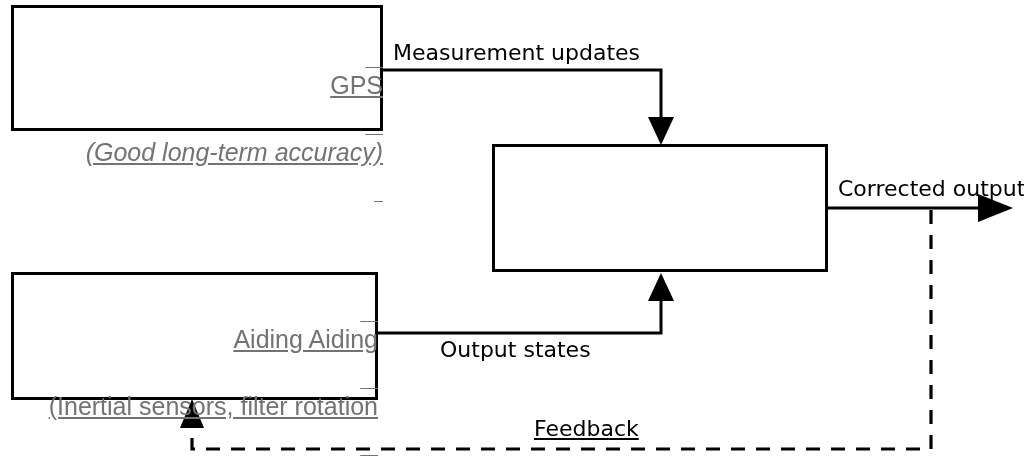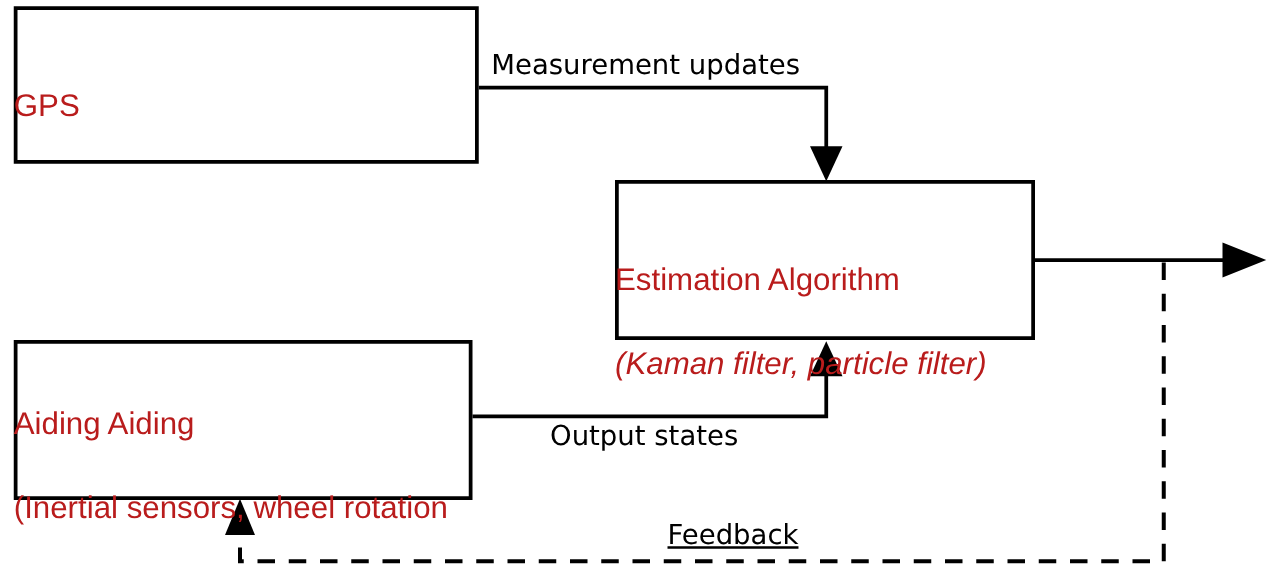--- a/index.html
+++ b/index.html
@@ -37,26 +37,27 @@
     stroke: #000000;
     stroke-width: 3.2;
     stroke-dasharray: 14 11;
   }
   .arrowhead {
     fill: #000000;
     stroke: none;
   }
   .box-text {
     position: absolute;
-    text-align: left;
-    color: #b91c1c;
+    text-align: right;
+    color: #737373;
     font-family: "Liberation Sans", sans-serif;
     line-height: 1.18;
     white-space: pre;
     user-select: none;
+    text-decoration: underline;
   }
   .box-title {
     font-size: 25px;
     font-style: normal;
   }
   .box-sub-italic {
     font-size: 25px;
     font-style: italic;
   }
   .box-sub {
@@ -101,30 +102,28 @@
 
     <path class="conn" d="M 828 208 L 985 208"></path>
     <polygon class="arrowhead" points="1013,208 978,194 978,222"></polygon>
 
     <path class="conn-dashed" d="M 931 210 L 931 449 L 192 449 L 192 418"></path>
     <polygon class="arrowhead" points="192,399 180,428 204,428"></polygon>
   </svg>
 
   <div class="box-text" id="gps-text">
     <div class="box-title">GPS</div>
+    <div class="box-sub-italic">(Good long-term accuracy)</div>
   </div>
 
-  <div class="box-text" id="est-text">
-    <div class="box-title">Estimation Algorithm</div>
-    <div class="box-sub-italic">(Kaman filter, particle filter)</div>
-  </div>
 
   <div class="box-text" id="aid-text">
     <div class="box-title">Aiding Aiding</div>
-    <div class="box-sub">(Inertial sensors, wheel rotation</div>
+    <div class="box-sub">(Inertial sensors, filter rotation</div>
     <div class="box-sub">sensors, Lidar, maps, images ...)</div>
   </div>
 
   <div class="edge-label" id="lbl-measurement">Measurement updates</div>
   <div class="edge-label" id="lbl-output">Output states</div>
+  <div class="edge-label" id="lbl-corrected">Corrected output</div>
   <div class="edge-label" id="lbl-feedback">Feedback</div>
 
 </div>
 
 </body></html>

